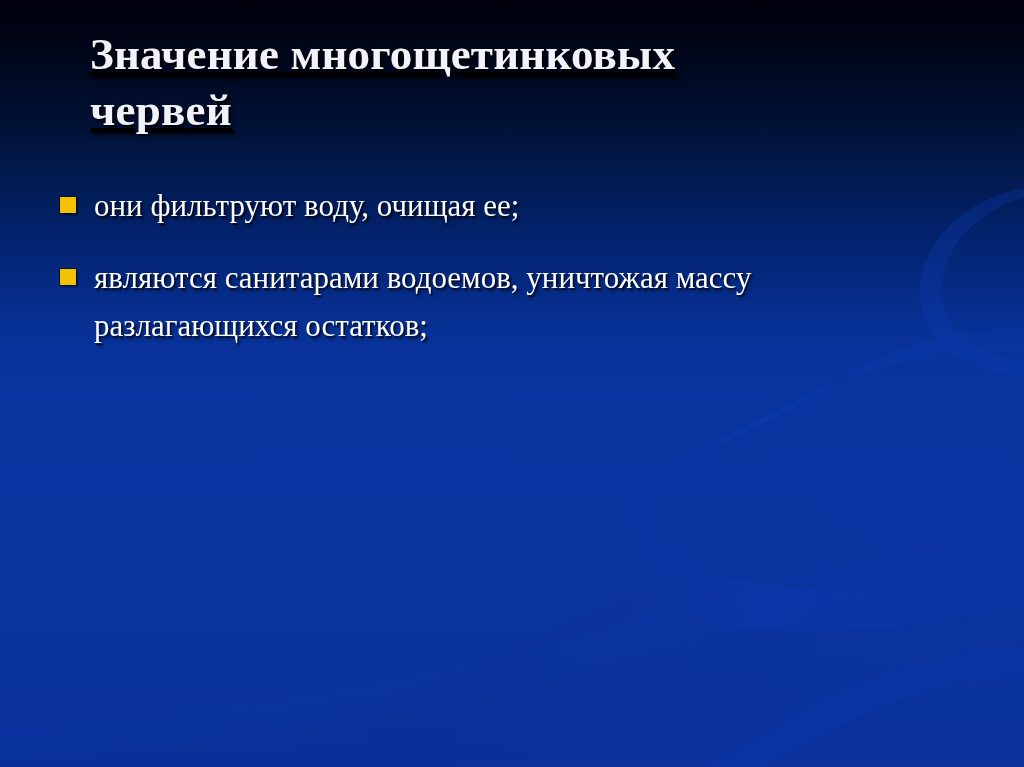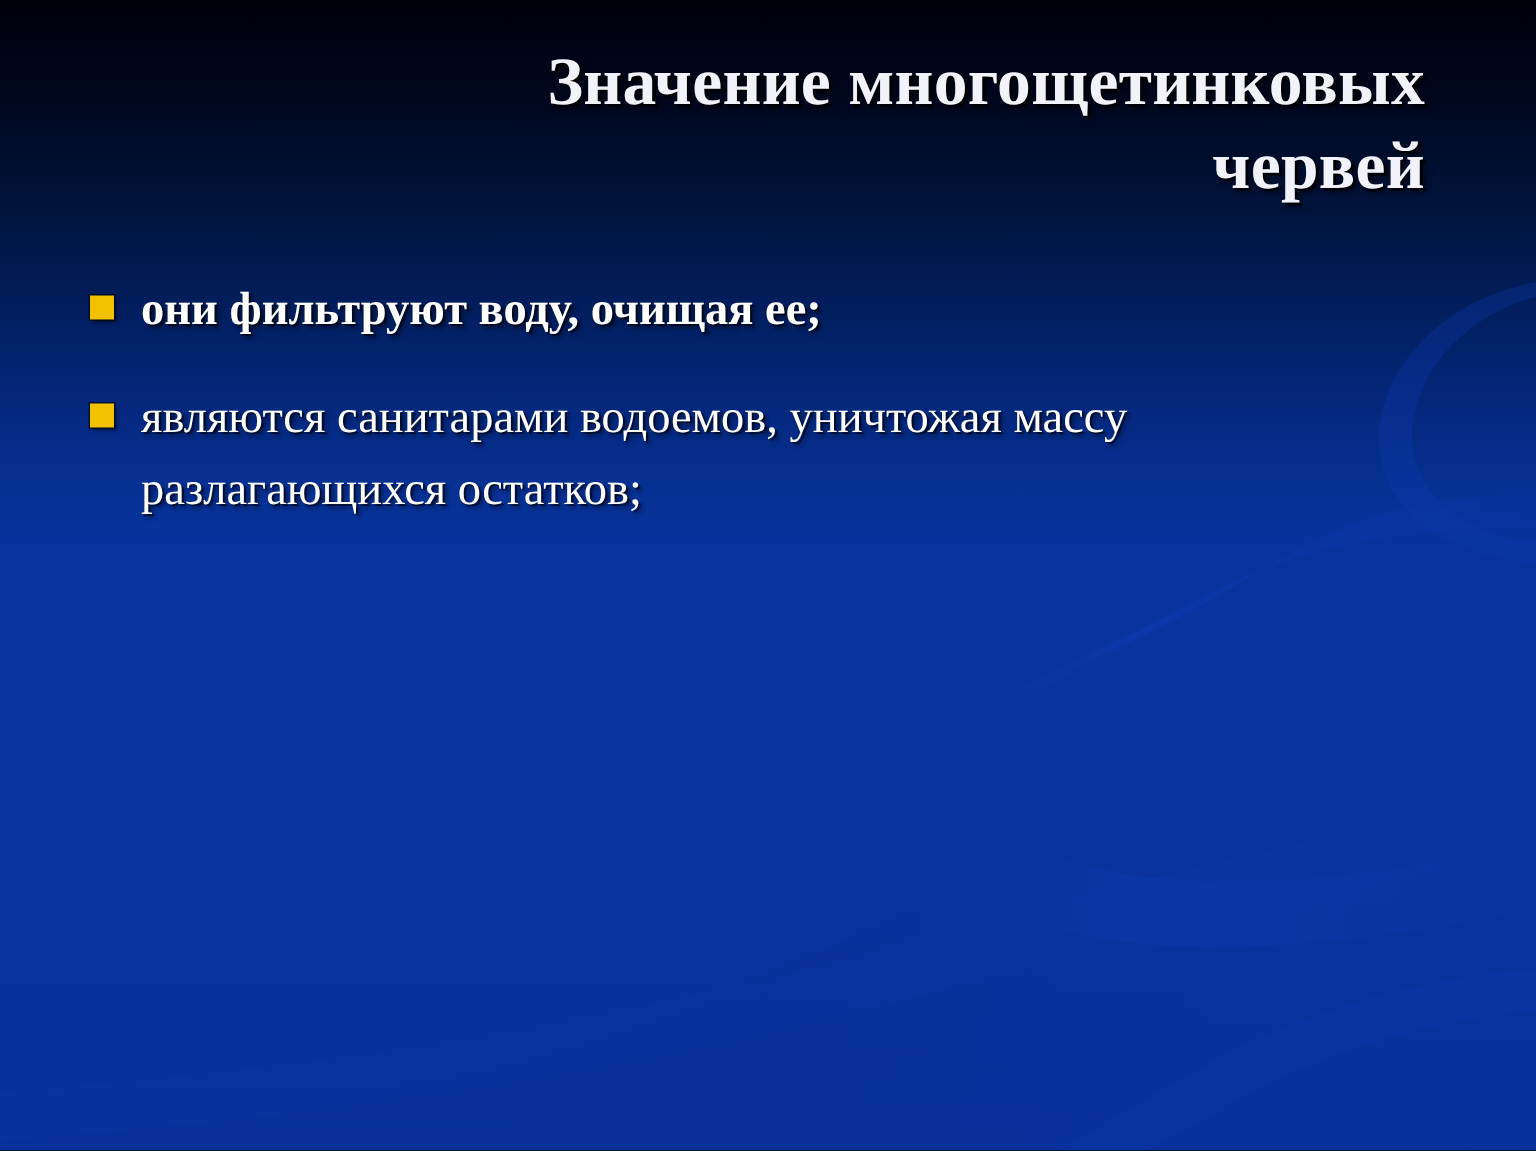--- a/index.html
+++ b/index.html
@@ -40,21 +40,22 @@
     pointer-events: none;
   }
   .decor svg { display: block; width: 1024px; height: 767px; }
 
   
   .title-block {
     position: absolute;
     left: 90px;
     top: 26px;
     width: 860px;
-    text-align: right;
+    text-align: left;
+    text-decoration: underline;
   }
   .title-line {
     display: block;
     color: #f2f2fa;
     font-weight: bold;
     font-size: 45px;
     line-height: 56px;
     letter-spacing: 0.2px;
     text-shadow:
        2px 2px 0 rgba(0,0,0,0.72),
@@ -88,21 +89,21 @@
   .bullet-text {
     color: #ffffff;
     font-size: 31px;
     line-height: 48px;
     text-shadow:
       1.5px 1.5px 0 rgba(0,0,10,0.55),
       2.5px 2.5px 3px rgba(0,0,0,0.45);
     max-width: 820px;
   }
   
-  .bullet-row.r1 .bullet-text { max-width: 700px; font-weight: bold; }
+  .bullet-row.r1 .bullet-text { max-width: 700px; }
   .bullet-row.r2 .bullet-text { max-width: 720px; }
   .bullet-row.r3 .bullet-text { max-width: 820px; }
   .bullet-row.r4 .bullet-text { max-width: 600px; }
 </style>
 </head>
 <body>
 
 <div class="slide">
 
   <div class="decor">

